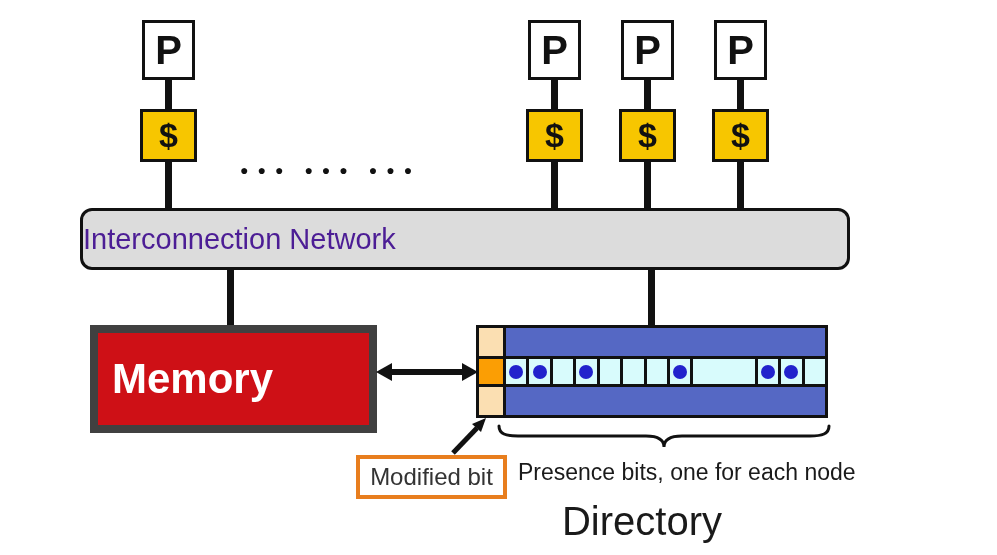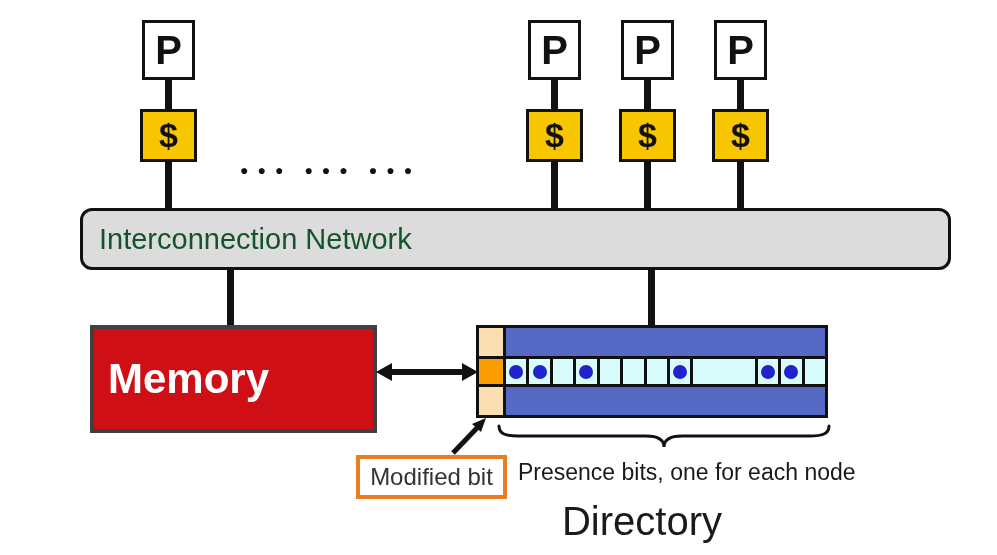--- a/index.html
+++ b/index.html
@@ -14,28 +14,28 @@
   .cbox { width:57px; height:53px; background:var(--cache-yellow); border:3px solid #111;
           display:flex; align-items:center; justify-content:center;
           font-weight:bold; font-size:34px; color:#111; }
   .vline { width:7px; background:#111; }
 
   
   .ellipsis { display:flex; gap:12px; color:#111; font-size:14px;
               letter-spacing:9px; line-height:18px; }
 
   
-  .network { width:871px; height:62px; background:var(--network-gray);
+  .network { width:770px; height:62px; background:var(--network-gray);
              border:3px solid #111; border-radius:12px;
-             display:flex; align-items:center; padding-left:16px;
-             font-size:29px; color:#14532d; }
+             display:flex; align-items:center; padding-left:0;
+             font-size:29px; color:#4c1d95; }
 
   
   .memory { width:287px; height:108px; background:var(--memory-red);
-            border:4px solid #404040; display:flex; align-items:center; padding-left:14px; }
+            border:8px solid #404040; display:flex; align-items:center; padding-left:14px; }
   .memory span { color:#fff; font-weight:bold; font-size:42px; }
 
   
   .directory { width:352px; height:93px; background:#111;
                display:flex; flex-direction:column; gap:3px; padding:3px; }
   .dir-row { display:flex; gap:3px; }
   .dir-row.top { height:28px; }
   .dir-row.mid { height:25px; }
   .dir-row.bottom { flex:1; }
   .strip { width:24px; flex:0 0 24px; }

